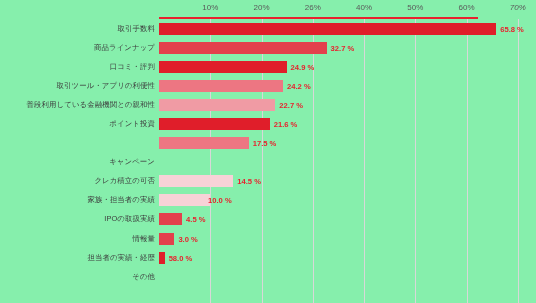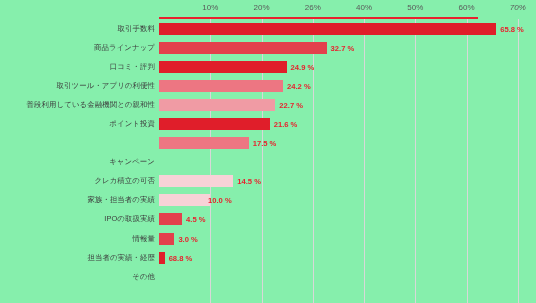--- a/index.html
+++ b/index.html
@@ -192,21 +192,21 @@
         <div class="row-label" style="color: rgb(61, 61, 61);">情報量</div>
         <div class="bar-wrap">
           <div class="bar" style="width: 15.375px; background: rgb(227, 64, 76);"></div>
           <div class="bar-value" style="left: 19.375px; color: rgb(232, 34, 46);">3.0 %</div>
         </div>
       </div>
       <div class="row">
         <div class="row-label" style="color: rgb(61, 61, 61); margin-left: 40px;">担当者の実績・経歴</div>
         <div class="bar-wrap">
           <div class="bar" style="width: 5.6375px; background: rgb(224, 30, 42);"></div>
-          <div class="bar-value" style="left: 9.6375px; color: rgb(232, 34, 46);">68.8 %</div>
+          <div class="bar-value" style="left: 9.6375px; color: rgb(232, 34, 46);">58.0 %</div>
         </div>
       </div>
       <div class="row">
         <div class="row-label" style="color: rgb(61, 61, 61);">その他</div>
         <div class="bar-wrap"></div>
       </div>
     </div>
 
 </div>
 

